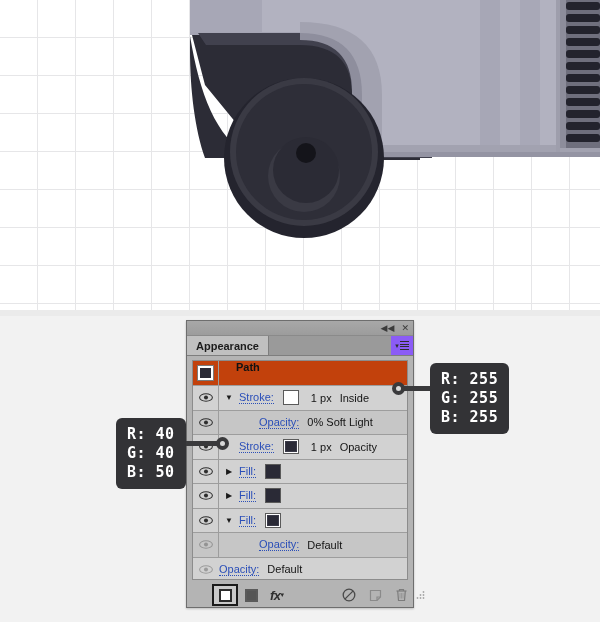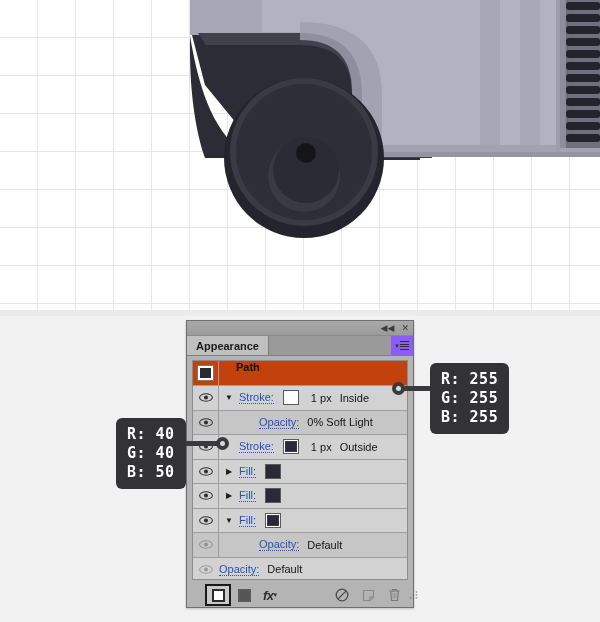--- a/index.html
+++ b/index.html
@@ -138,21 +138,21 @@
   .thumb {
     width: 17px; height: 16px; background: #2a2a36;
     border: 1px solid #7a7a7a; box-shadow: inset 0 0 0 2px #ffffff;
   }
   .row-header .title {
     margin-left: 17px; font-weight: bold; font-size: 11px; color: #121212;
   }
 
   
   .panel-footer {
-    position: absolute; left: 9px; bottom: 0; width: 100%; height: 24px;
+    position: absolute; left: 16px; bottom: 0; width: 100%; height: 24px;
     display: flex; align-items: center; padding-left: 9px; gap: 0;
   }
   .ft-btn {
     width: 26px; height: 22px;
     display: flex; align-items: center; justify-content: center;
     color: #4a4a4a;
   }
   .ft-btn.active-stroke {
     border: 2px solid #1a1a1a; background: #c9c9c9;
     width: 26px; height: 22px;
@@ -350,21 +350,21 @@
         <div class="col-eye">
           <svg class="eye" viewBox="0 0 16 10">
             <ellipse cx="8" cy="5" rx="7.3" ry="4.2" fill="none" stroke="#2e2e2e" stroke-width="1.2"></ellipse>
             <circle cx="8" cy="5" r="2.3" fill="#2e2e2e"></circle>
           </svg>
         </div>
         <div class="col-caret"></div>
         <span class="label-link">Stroke:</span>
         <div class="swatch sel" style="background:#2a2a36"></div>
         <span class="meta">1 px</span>
-        <span class="meta2">Outside</span>
+        <span class="meta2">Opacity</span>
       </div>
 
       <div class="row plain">
         <div class="col-eye">
           <svg class="eye" viewBox="0 0 16 10">
             <ellipse cx="8" cy="5" rx="7.3" ry="4.2" fill="none" stroke="#2e2e2e" stroke-width="1.2"></ellipse>
             <circle cx="8" cy="5" r="2.3" fill="#2e2e2e"></circle>
           </svg>
         </div>
         <div class="col-caret">▶</div>

